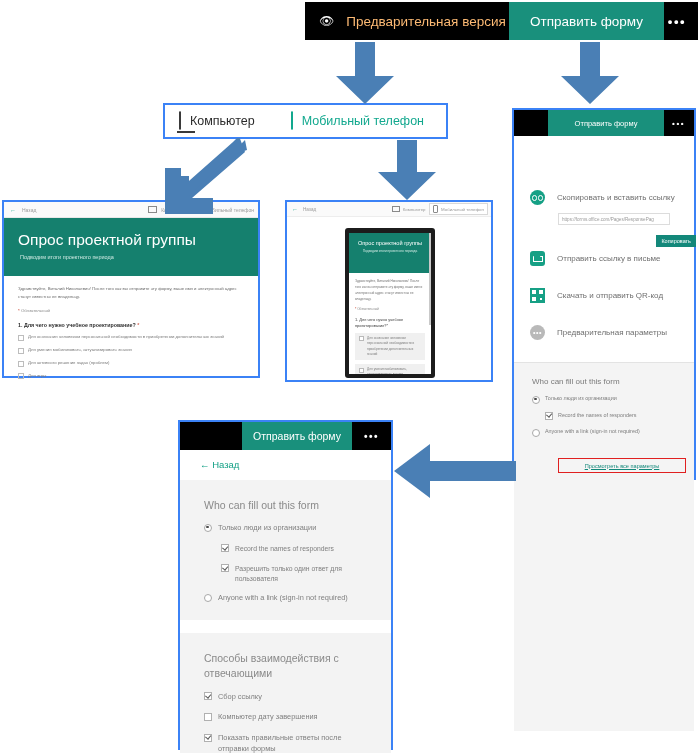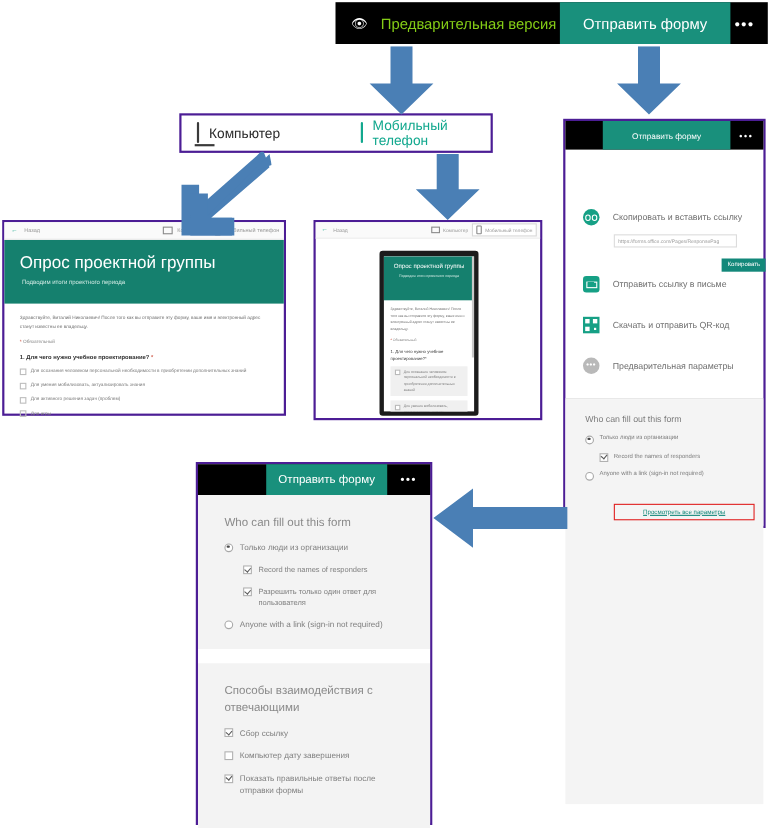--- a/index.html
+++ b/index.html
@@ -8,26 +8,26 @@
     background:#ffffff;
     font-family:"Liberation Sans","DejaVu Sans",sans-serif;
     -webkit-font-smoothing:antialiased;
   }
   .abs{position:absolute;}
 
   
   .blackbar{background:#000000;display:flex;align-items:center;}
   .tealbtn{background:#19907c;color:#ffffff;display:flex;align-items:center;justify-content:center;}
   .dots{color:#ffffff;letter-spacing:1.5px;font-weight:bold;}
-  .panel{background:#ffffff;box-sizing:border-box;border:2px solid #4c1d95;gap:37px;}
+  .panel{background:#ffffff;box-sizing:border-box;border:2px solid #3b82f6;}
 
   
   #topbar{left:305px;top:2px;width:393px;height:38px;}
   #topbar .eye{color:#ffffff;font-size:12px;margin-left:14px;margin-right:12px;}
-  #topbar .lbl{color:#84cc16;font-size:13.5px;}
+  #topbar .lbl{color:#fdba74;font-size:13.5px;}
   #topbar .tealbtn{position:absolute;left:204px;top:0;width:155px;height:38px;font-size:13.5px;}
   #topbar .dots{position:absolute;right:12px;top:12px;font-size:13px;}
 
   
   #devbar{left:163px;top:103px;width:285px;height:36px;display:flex;align-items:center;}
   #devbar .item{display:flex;align-items:center;height:100%;}
   #devbar .ic{margin:0 9px 0 14px;}
   #devbar .t1{color:#2b2b2b;font-size:12.5px;}
   #devbar .t2{color:#12a88e;font-size:12.5px;}
 
@@ -289,20 +289,21 @@
   </div>
 </div>
 
 <div class="abs panel" id="settings">
   <div class="topb">
     <div class="tealbtn">
       <span>Отправить форму</span>
     </div>
     <span class="dots">•••</span>
   </div>
+  <div class="back">← Назад</div>
 
   <div class="card">
     <h3>Who can fill out this form</h3>
     <div class="opt">
       <span class="radio on"></span>
       <span class="tx">Только люди из организации</span>
     </div>
     <div class="opt sub">
       <span class="chk on"></span>
       <span class="tx">Record the names of responders</span>

